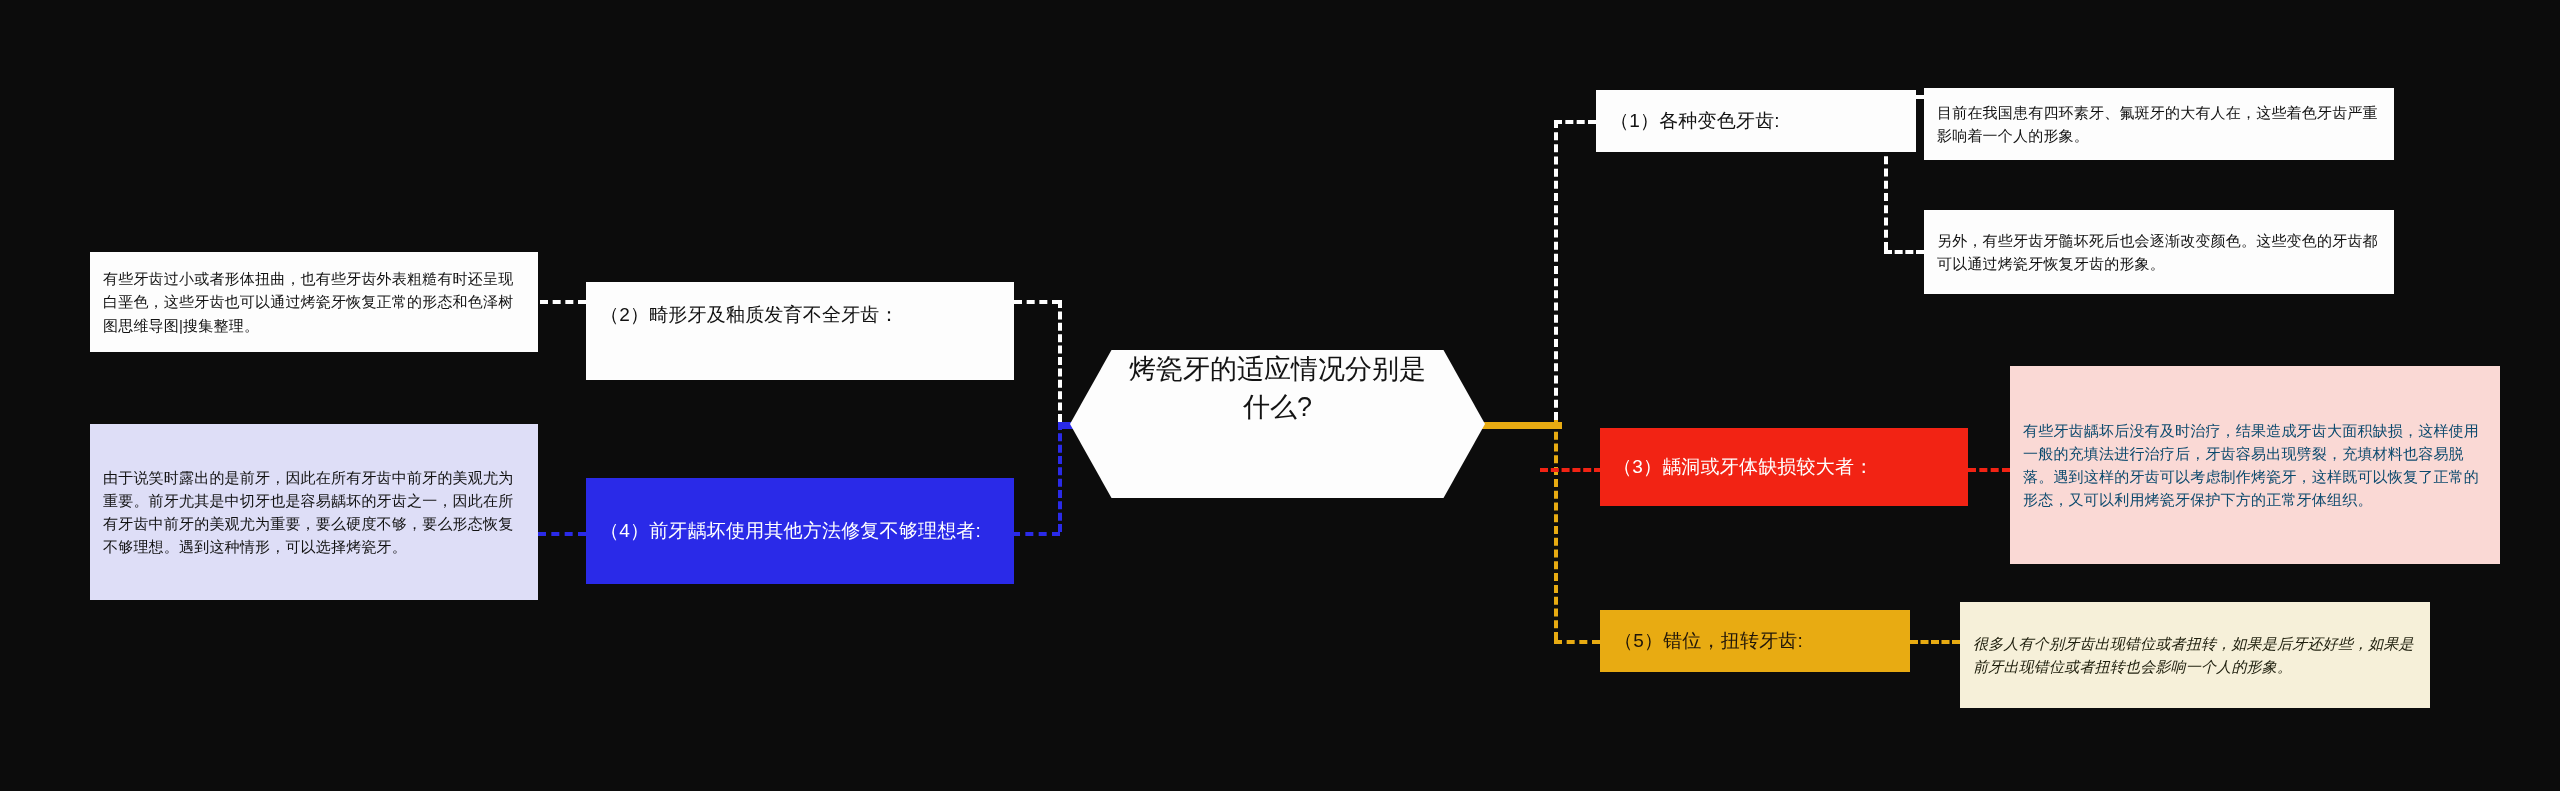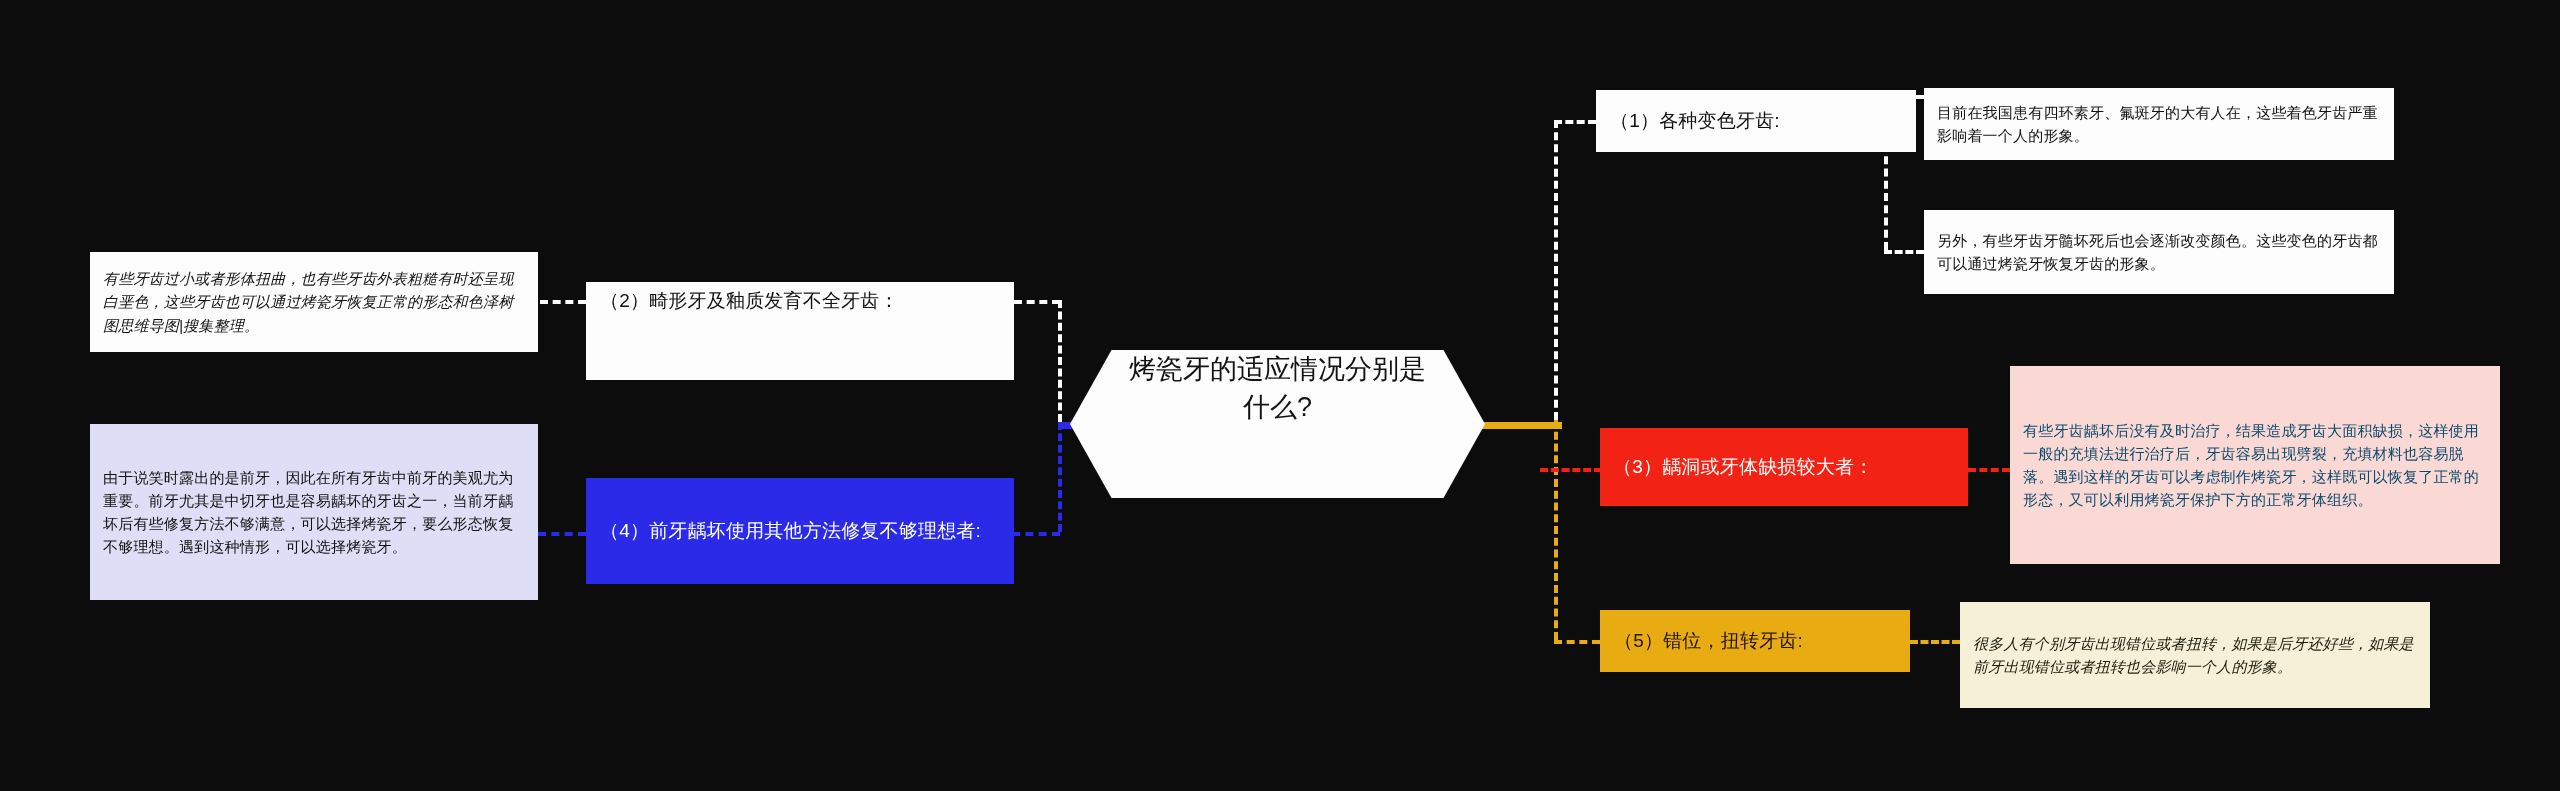--- a/index.html
+++ b/index.html
@@ -110,30 +110,30 @@
   <div class="hline b" style="left:1012px;top:532px;width:48px;"></div>
 
   <div class="hline w" style="left:540px;top:300px;width:46px;"></div>
 
   <div class="hline b" style="left:538px;top:532px;width:48px;"></div>
 
   <div class="center-node">
     <span class="txt">烤瓷牙的适应情况分别是什么?</span>
   </div>
 
-  <div class="node detail c-white" style="left:90px;top:252px;width:448px;height:100px;font-style:italic;">
+  <div class="node detail c-white" style="left:90px;top:252px;width:448px;height:100px;">
     <span class="txt">有些牙齿过小或者形体扭曲，也有些牙齿外表粗糙有时还呈现白垩色，这些牙齿也可以通过烤瓷牙恢复正常的形态和色泽树图思维导图|搜集整理。</span>
   </div>
 
-  <div class="node label c-white" style="left:586px;top:282px;width:428px;height:98px;align-items:flex-start;padding-top:4px;">
+  <div class="node label c-white" style="left:586px;top:282px;width:428px;height:98px;align-items:flex-start;padding-top:18px;">
     <span class="txt">（2）畸形牙及釉质发育不全牙齿：</span>
   </div>
 
   <div class="node detail c-lav" style="left:90px;top:424px;width:448px;height:176px;">
-    <span class="txt">由于说笑时露出的是前牙，因此在所有牙齿中前牙的美观尤为重要。前牙尤其是中切牙也是容易龋坏的牙齿之一，当前牙龋坏后有些修复方法不够满意，可以选择烤瓷牙，要么形态恢复不够理想。遇到这种情形，可以选择烤瓷牙。</span>
+    <span class="txt">由于说笑时露出的是前牙，因此在所有牙齿中前牙的美观尤为重要。前牙尤其是中切牙也是容易龋坏的牙齿之一，因此在所有牙齿中前牙的美观尤为重要，要么硬度不够，要么形态恢复不够理想。遇到这种情形，可以选择烤瓷牙。</span>
   </div>
 
   <div class="node label c-blue" style="left:586px;top:478px;width:428px;height:106px;">
     <span class="txt">（4）前牙龋坏使用其他方法修复不够理想者:</span>
   </div>
 
   <div class="node label c-white" style="left:1596px;top:90px;width:320px;height:62px;">
     <span class="txt">（1）各种变色牙齿:</span>
   </div>
 

